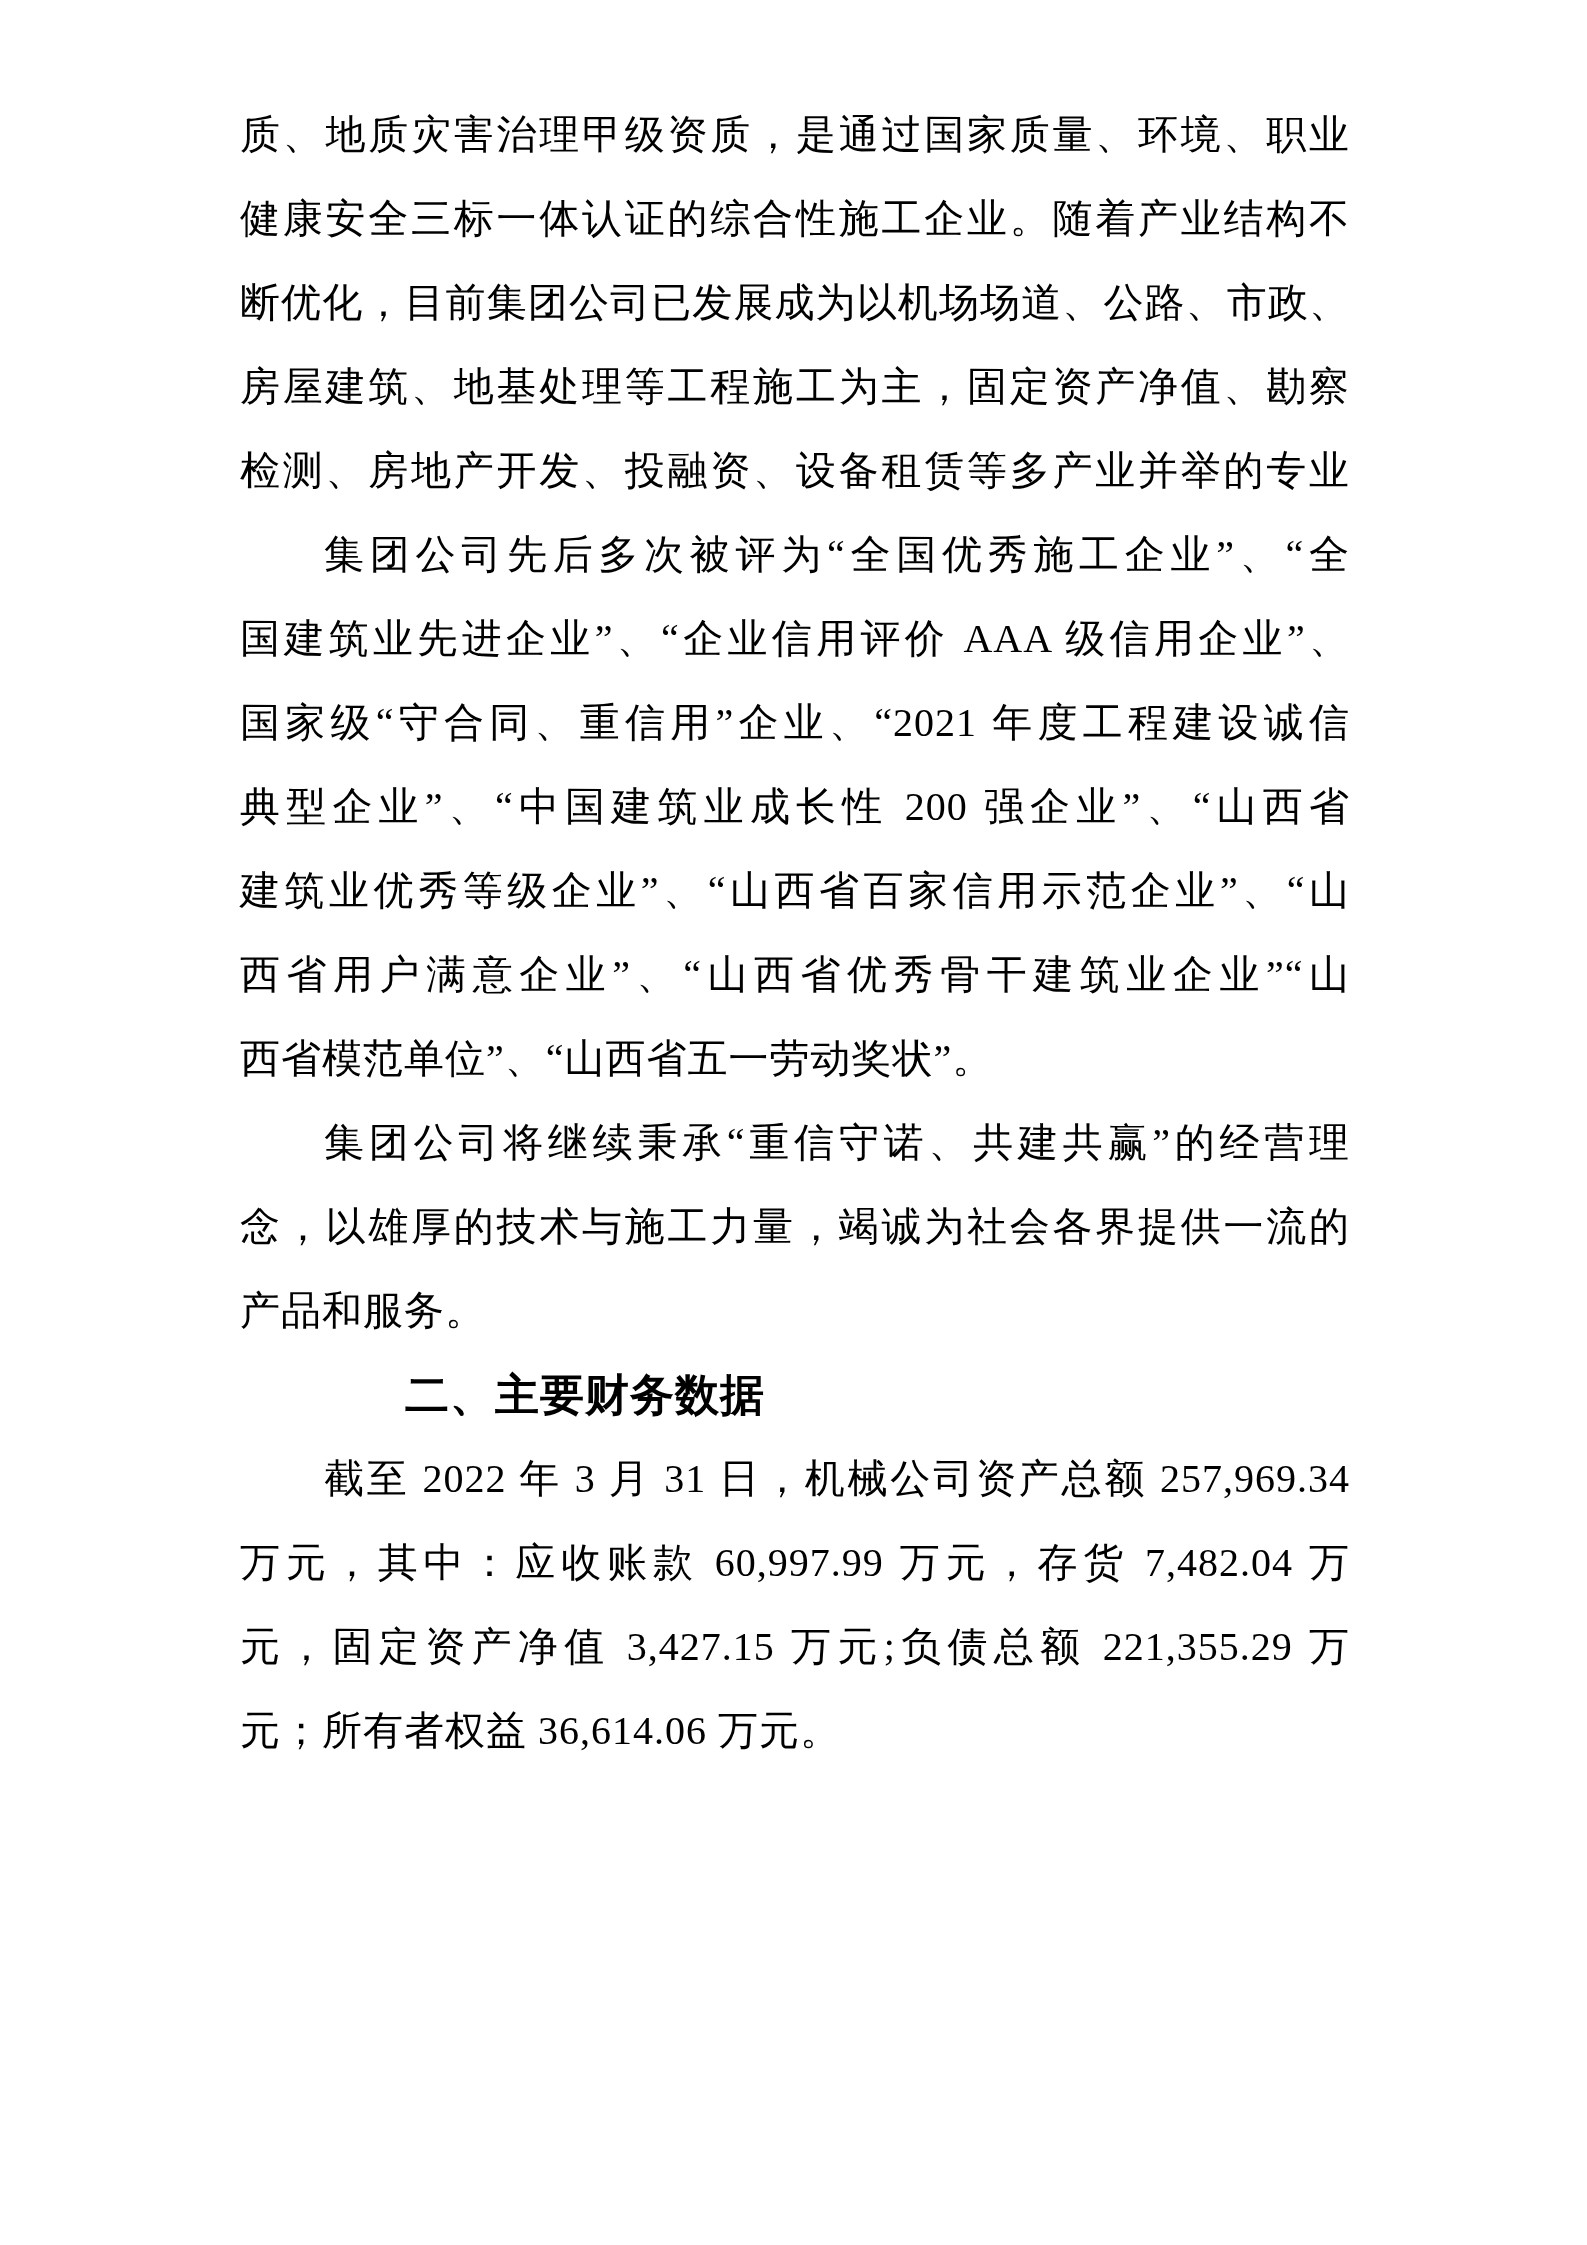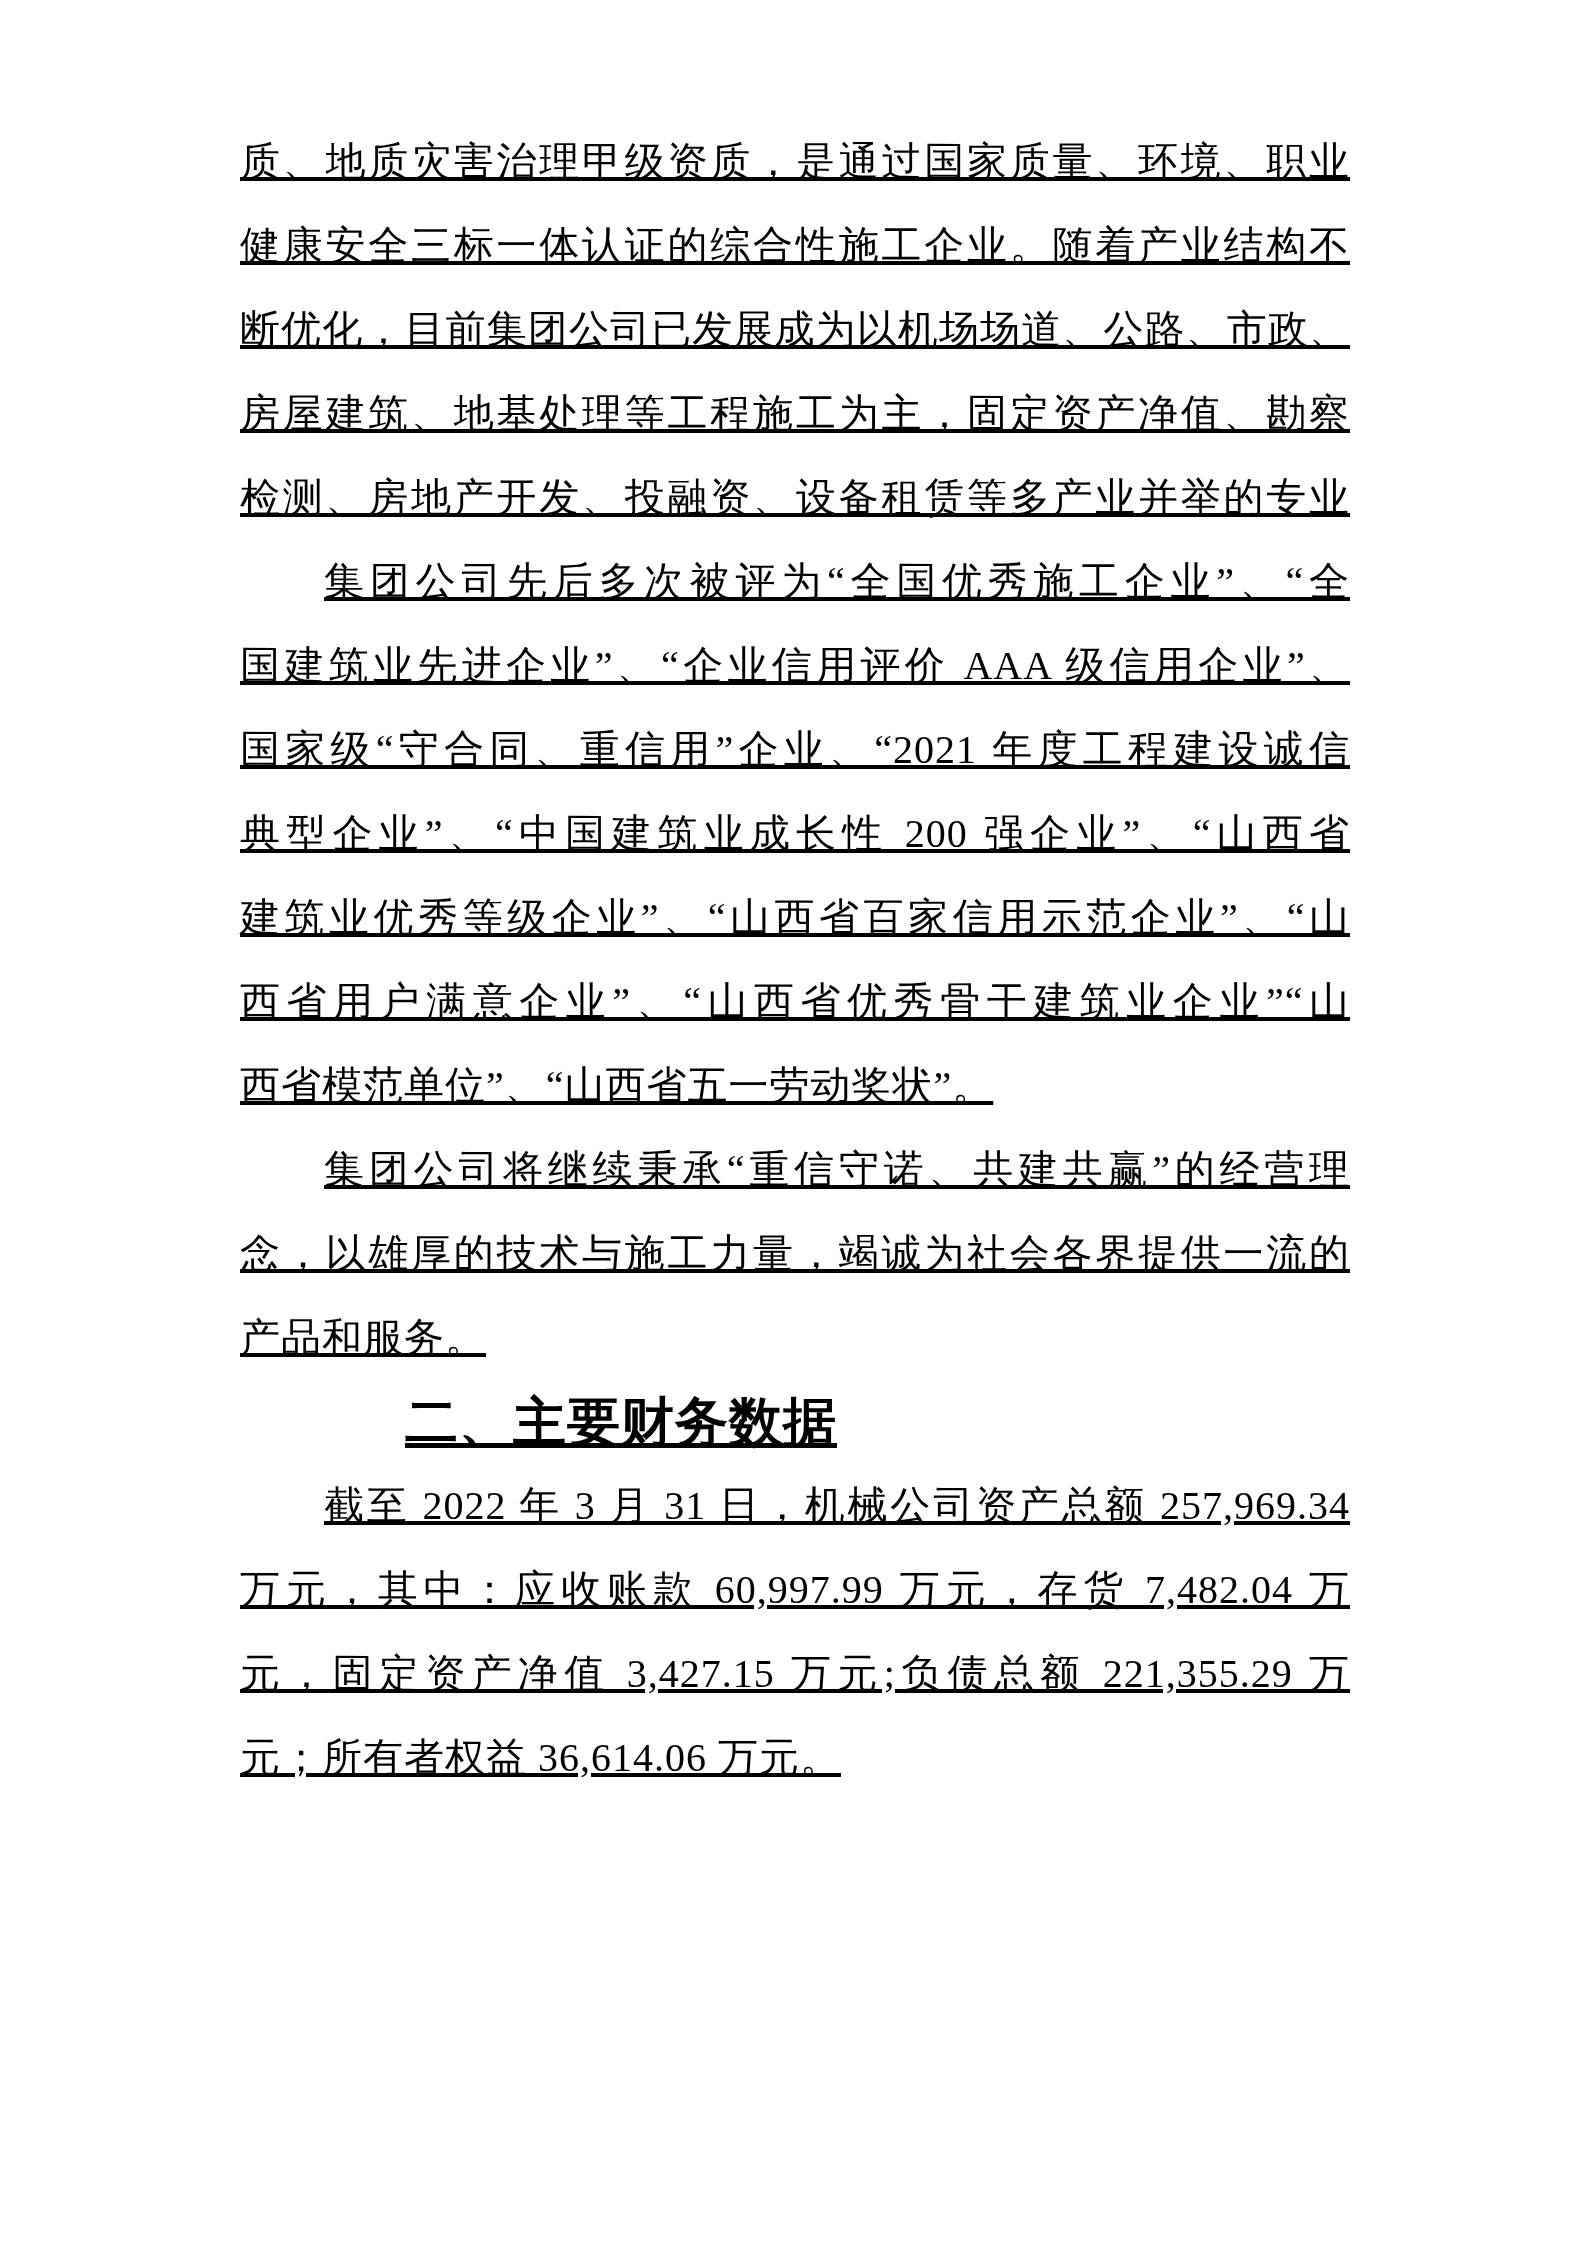--- a/index.html
+++ b/index.html
@@ -13,23 +13,22 @@
     height: 2245px;
     margin: 0 auto;
     background: #ffffff;
     color: #000000;
     font-family: "Liberation Serif", "DejaVu Serif", serif;
     overflow: hidden;
   }
   .text-block {
     position: absolute;
     left: 240px;
-    top: 120px;
+    top: 93px;
     width: 1110px;
-    text-decoration: underline;
   }
   .line {
     margin: 0;
     padding: 0;
     font-size: 40px;
     line-height: 84px;
     height: 84px;
     font-weight: normal;
     letter-spacing: 1px;
     overflow: visible;
@@ -44,21 +43,21 @@
   
   .indent {
     text-indent: 84px;
   }
   
   .heading {
     margin: 0;
     padding: 0 0 0 165px;
     font-family: "Liberation Sans", "DejaVu Sans", sans-serif;
     font-weight: bold;
-    font-size: 53px;
+    font-size: 44px;
     line-height: 84px;
     height: 84px;
     letter-spacing: 1px;
   }
 </style>
 </head>
 <body>
 
 <div class="page">
   <div class="text-block">

